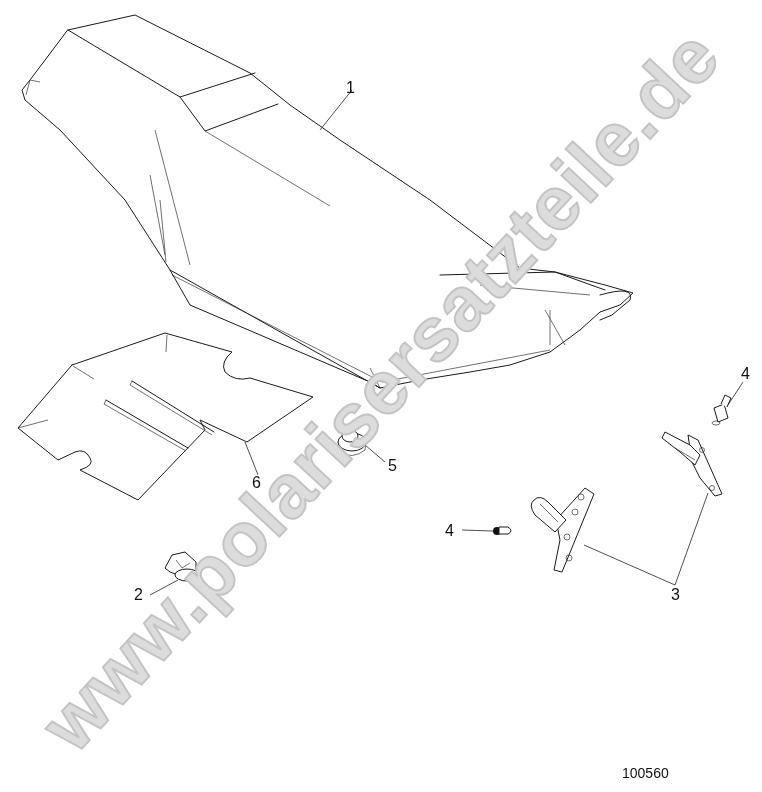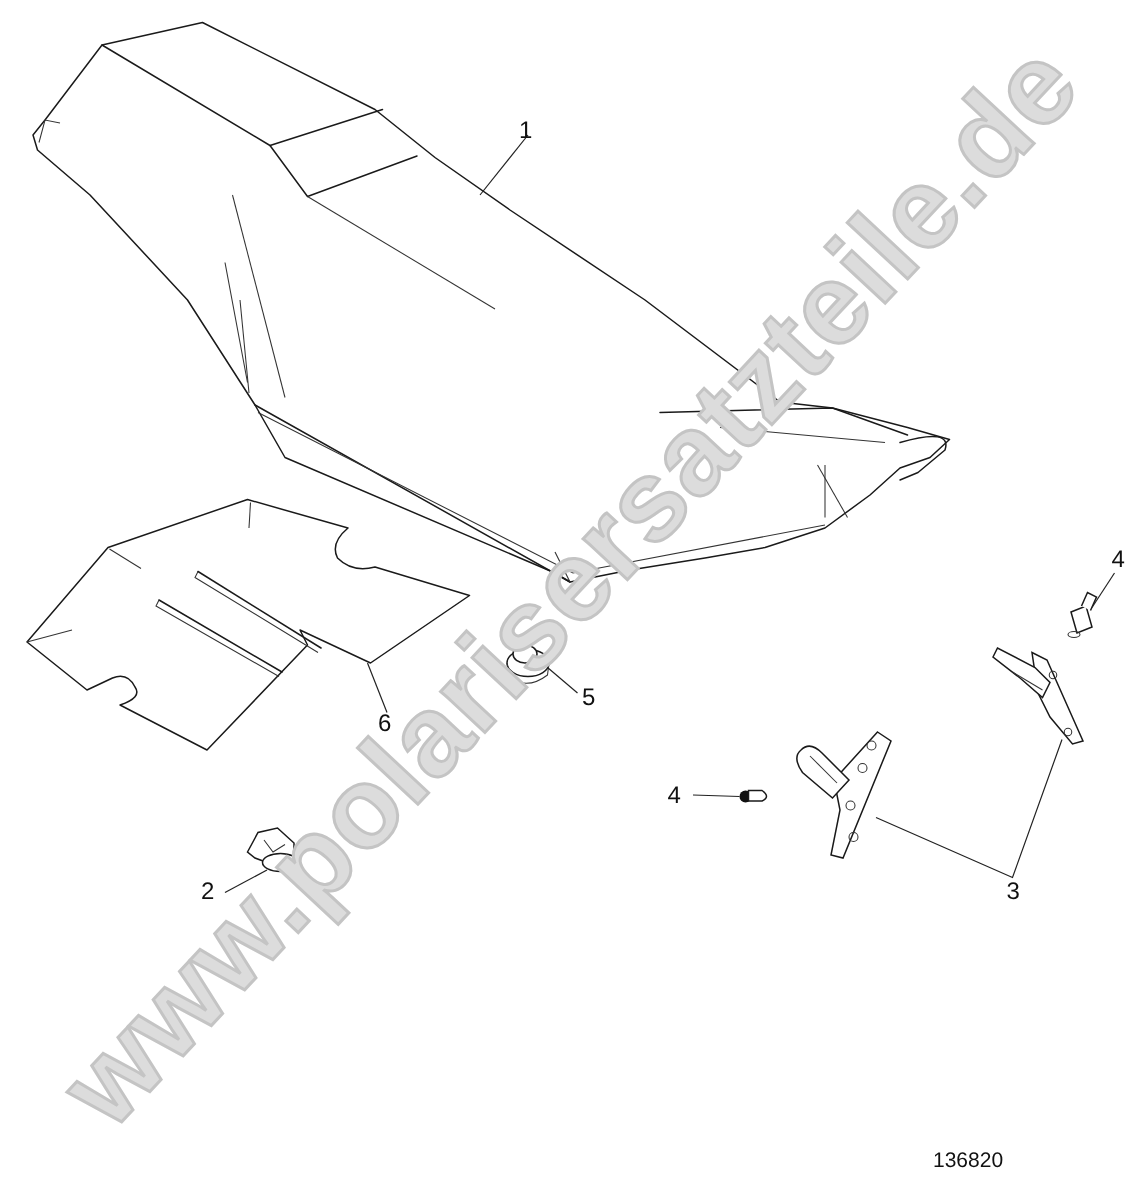--- a/index.html
+++ b/index.html
@@ -103,14 +103,14 @@
   <div class="watermark">www.polarisersatzteile.de</div>
 
   <span class="callout" style="left:346px;top:80px;">1</span>
   <span class="callout" style="left:134px;top:587px;">2</span>
   <span class="callout" style="left:671px;top:587px;">3</span>
   <span class="callout" style="left:741px;top:366px;">4</span>
   <span class="callout" style="left:445px;top:523px;">4</span>
   <span class="callout" style="left:388px;top:458px;">5</span>
   <span class="callout" style="left:252px;top:475px;">6</span>
 
-  <div class="docnum">136820</div>
+  <div class="docnum">100560</div>
 </div>
 
 </body></html>

